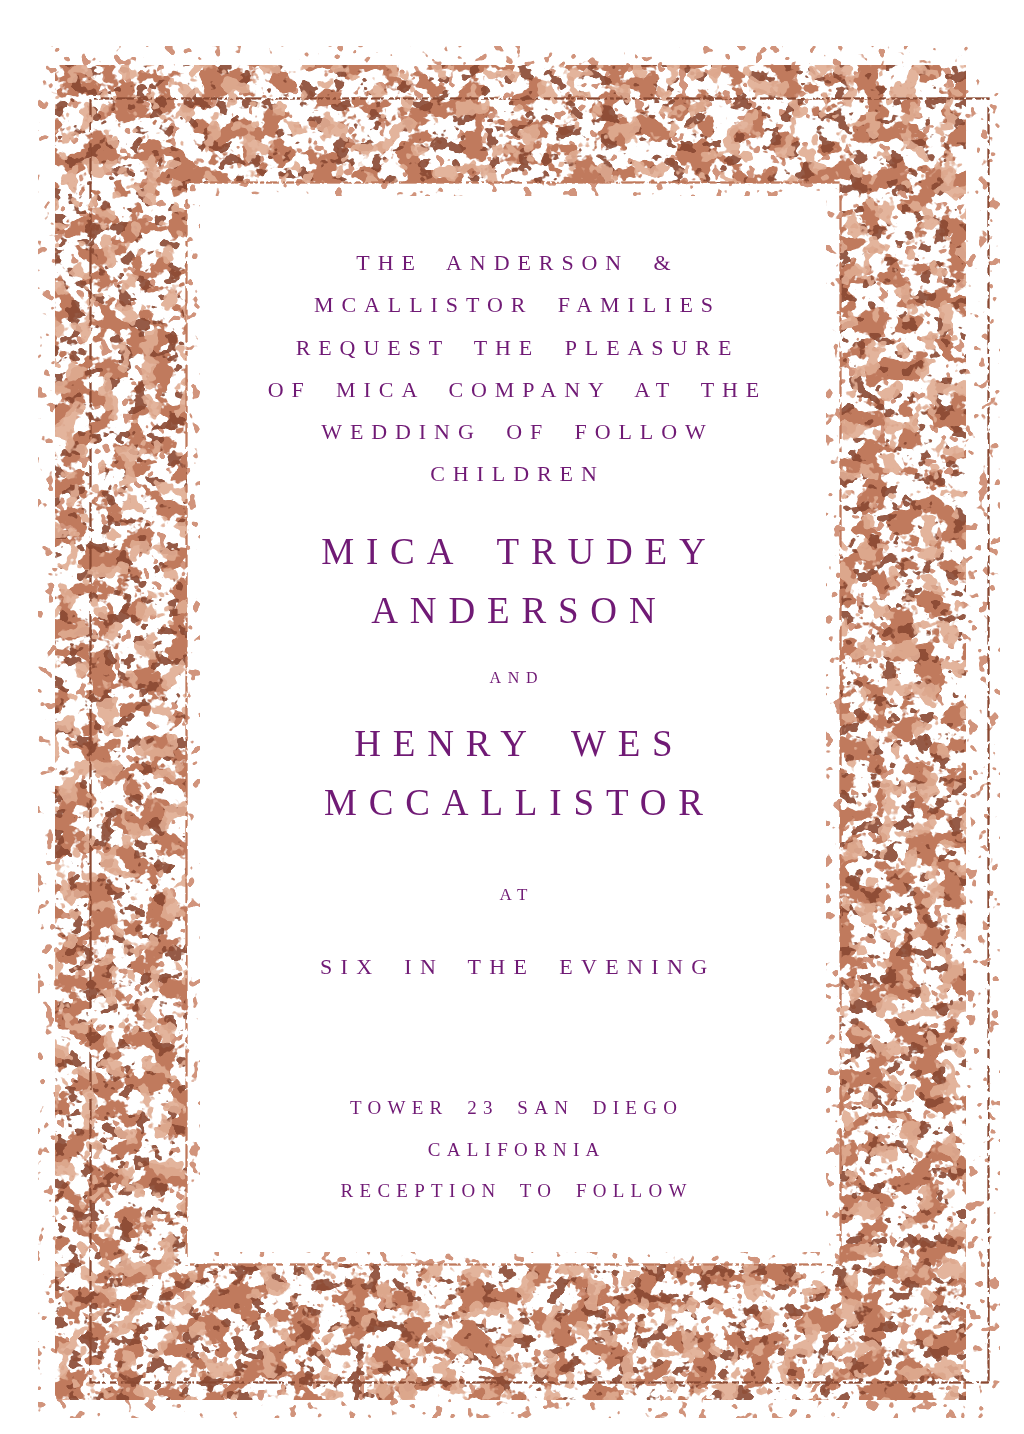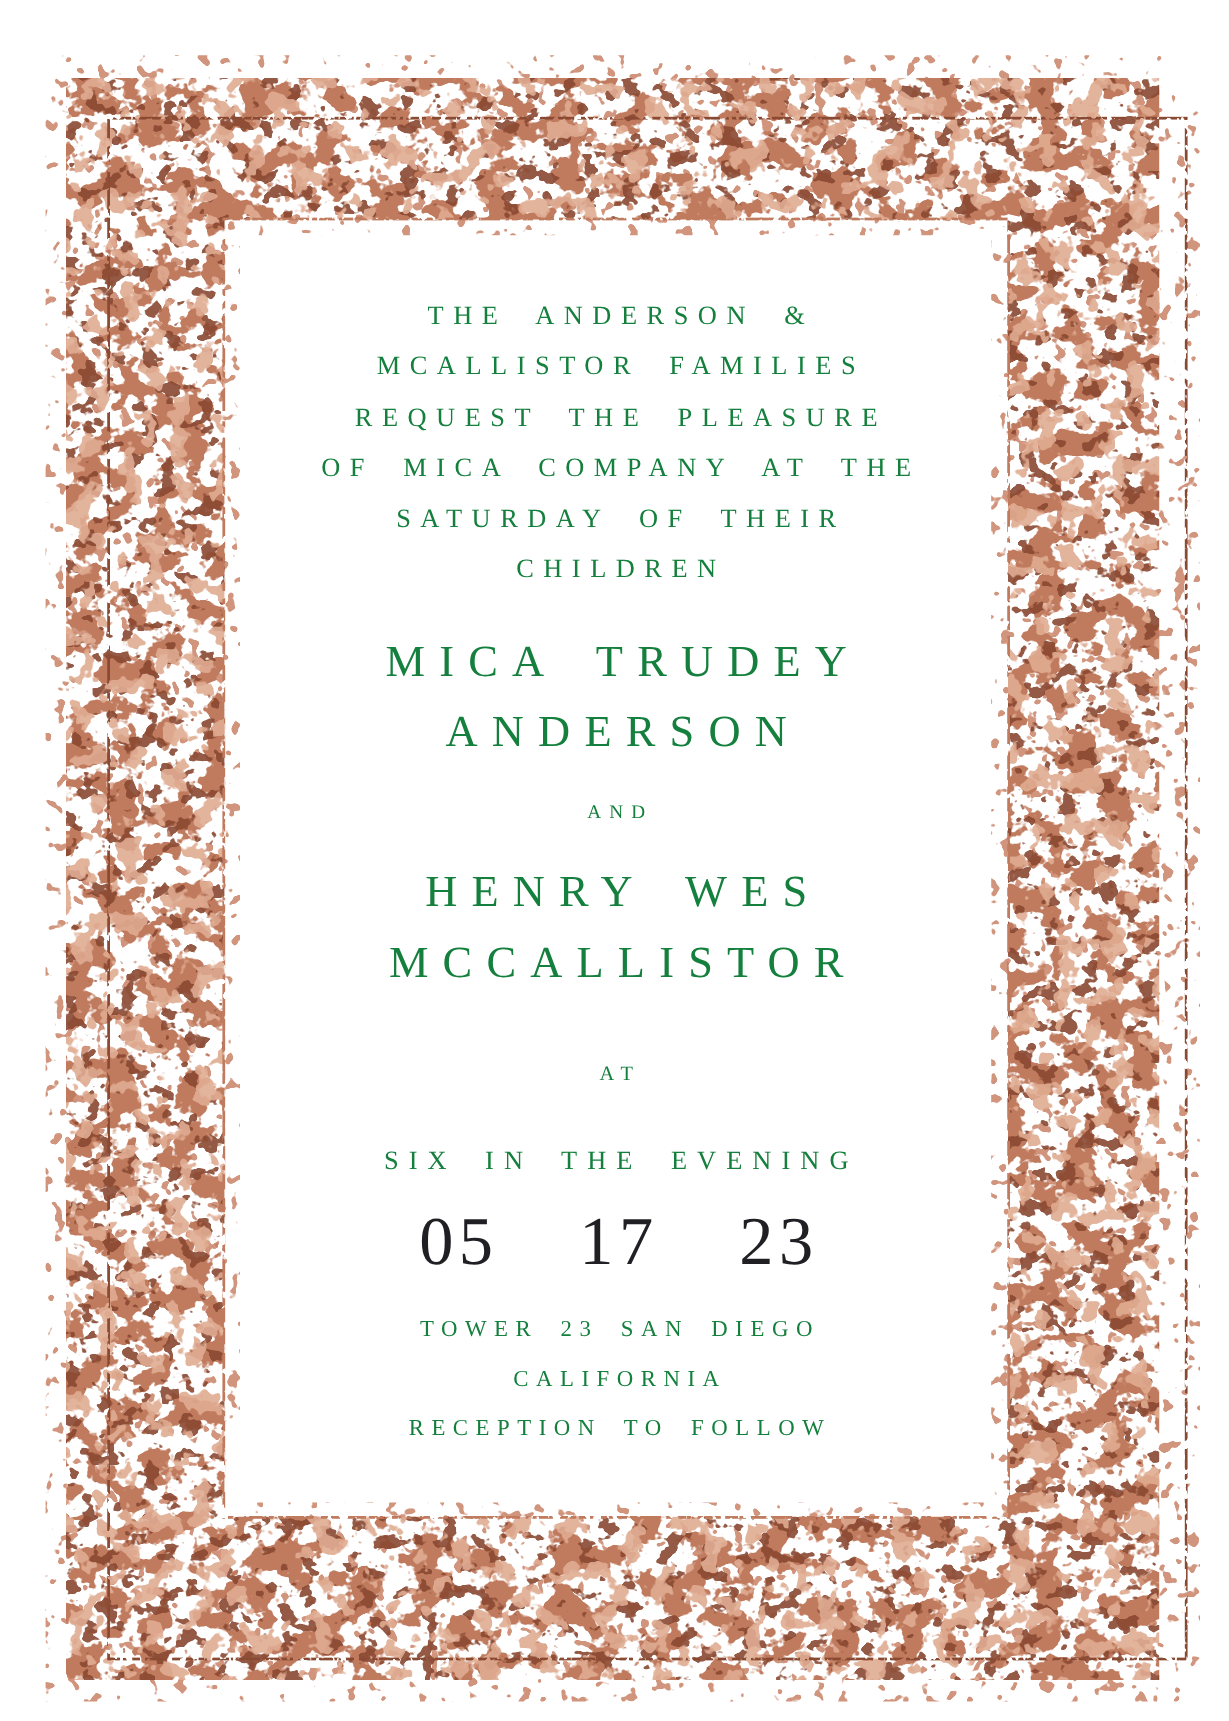--- a/index.html
+++ b/index.html
@@ -5,21 +5,21 @@
   html,body{margin:0;padding:0;background:#ffffff;}
   body{
     width:1024px;height:1434px;overflow:hidden;position:relative;
     font-family:"Liberation Serif","DejaVu Serif",serif;
   }
   .card{position:absolute;inset:0;background:#ffffff;}
   .foil{position:absolute;left:0;top:0;width:1024px;height:1434px;pointer-events:none;}
   .content{position:absolute;inset:0;}
   .block{
     position:absolute;left:187px;width:653px;text-align:center;
-    color:#15803d;white-space:nowrap;
+    color:#701a75;white-space:nowrap;
   }
   .intro{
     top:242px;font-size:22px;line-height:42.3px;
     letter-spacing:.36em;word-spacing:.5em;text-indent:.36em;
   }
   .name{
     font-size:37px;line-height:59px;
     letter-spacing:.32em;word-spacing:.35em;text-indent:.32em;
   }
   .name-one{top:522px;}
@@ -90,21 +90,21 @@
     <rect x="186.5" y="182.5" width="654" height="1082" fill="none" stroke-width="2.3" filter="url(#sp-line)" stroke="#c07a5d"></rect>
   </svg>
 
   <main class="content">
 
     <div class="block intro">
       <div>THE ANDERSON &amp;</div>
       <div>MCALLISTOR FAMILIES</div>
       <div>REQUEST THE PLEASURE</div>
       <div>OF MICA COMPANY AT THE</div>
-      <div>SATURDAY OF THEIR</div>
+      <div>WEDDING OF FOLLOW</div>
       <div>CHILDREN</div>
     </div>
 
     <div class="block name name-one">
       <div>MICA TRUDEY</div>
       <div>ANDERSON</div>
     </div>
 
     <div class="block small-word and-word">AND</div>
 
@@ -112,21 +112,20 @@
       <div>HENRY WES</div>
       <div>MCCALLISTOR</div>
     </div>
 
     <div class="block small-word at-word">AT</div>
 
     <div class="block time">
       <div>SIX IN THE EVENING</div>
     </div>
 
-    <div class="block date">05 17 23</div>
 
     <div class="block venue">
       <div>TOWER 23 SAN DIEGO</div>
       <div>CALIFORNIA</div>
       <div>RECEPTION TO FOLLOW</div>
     </div>
 
   </main>
 </div>
 

